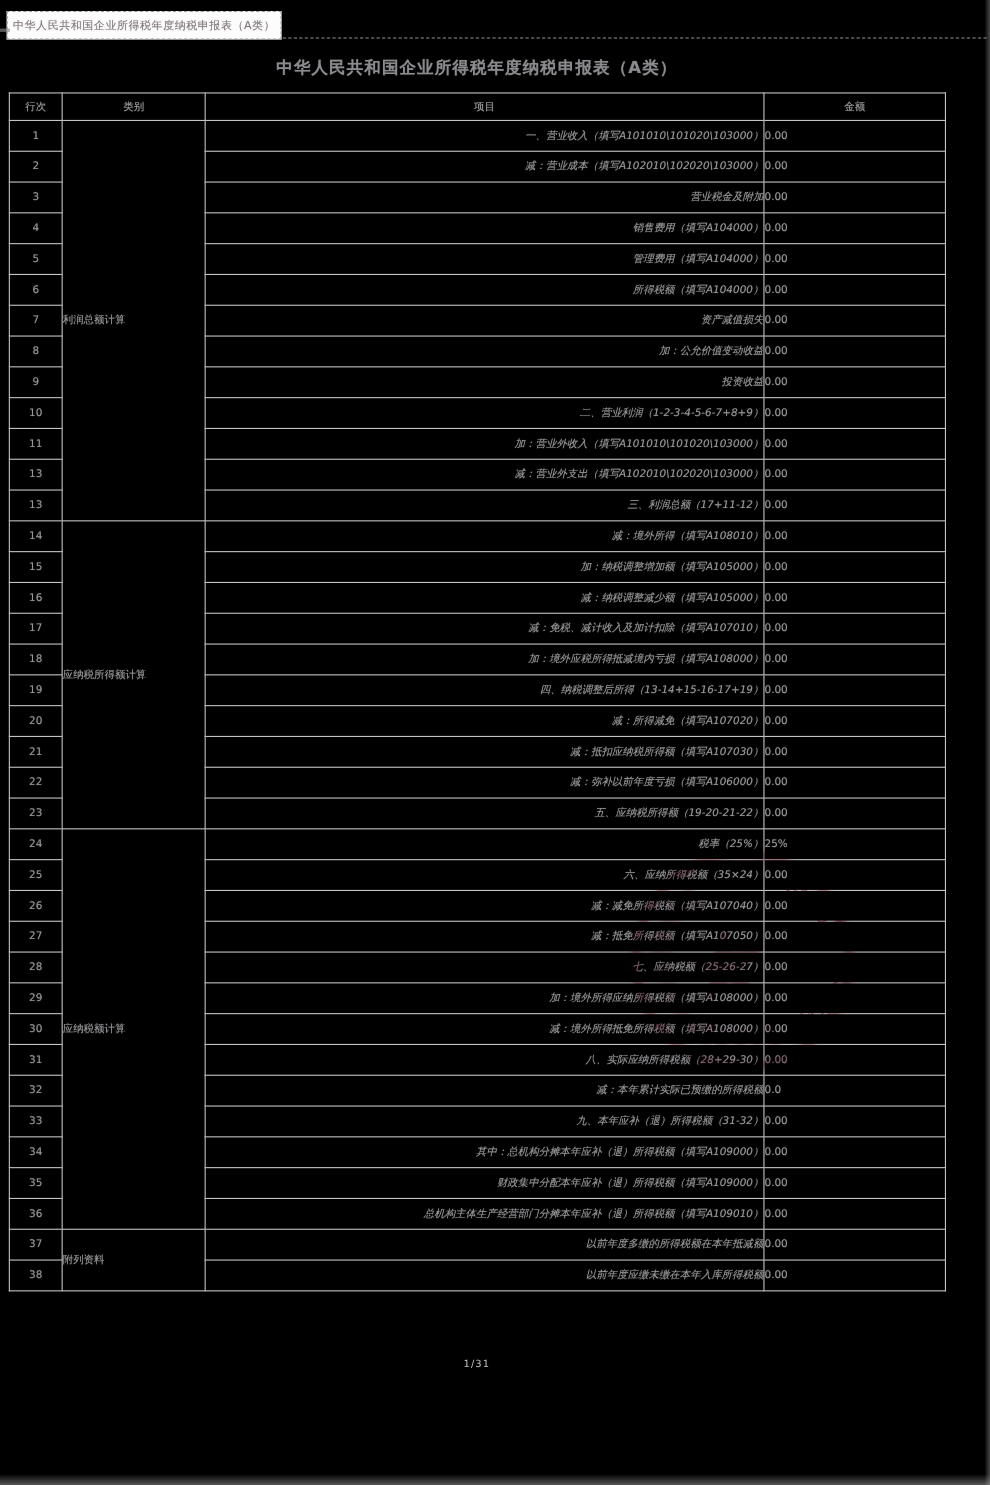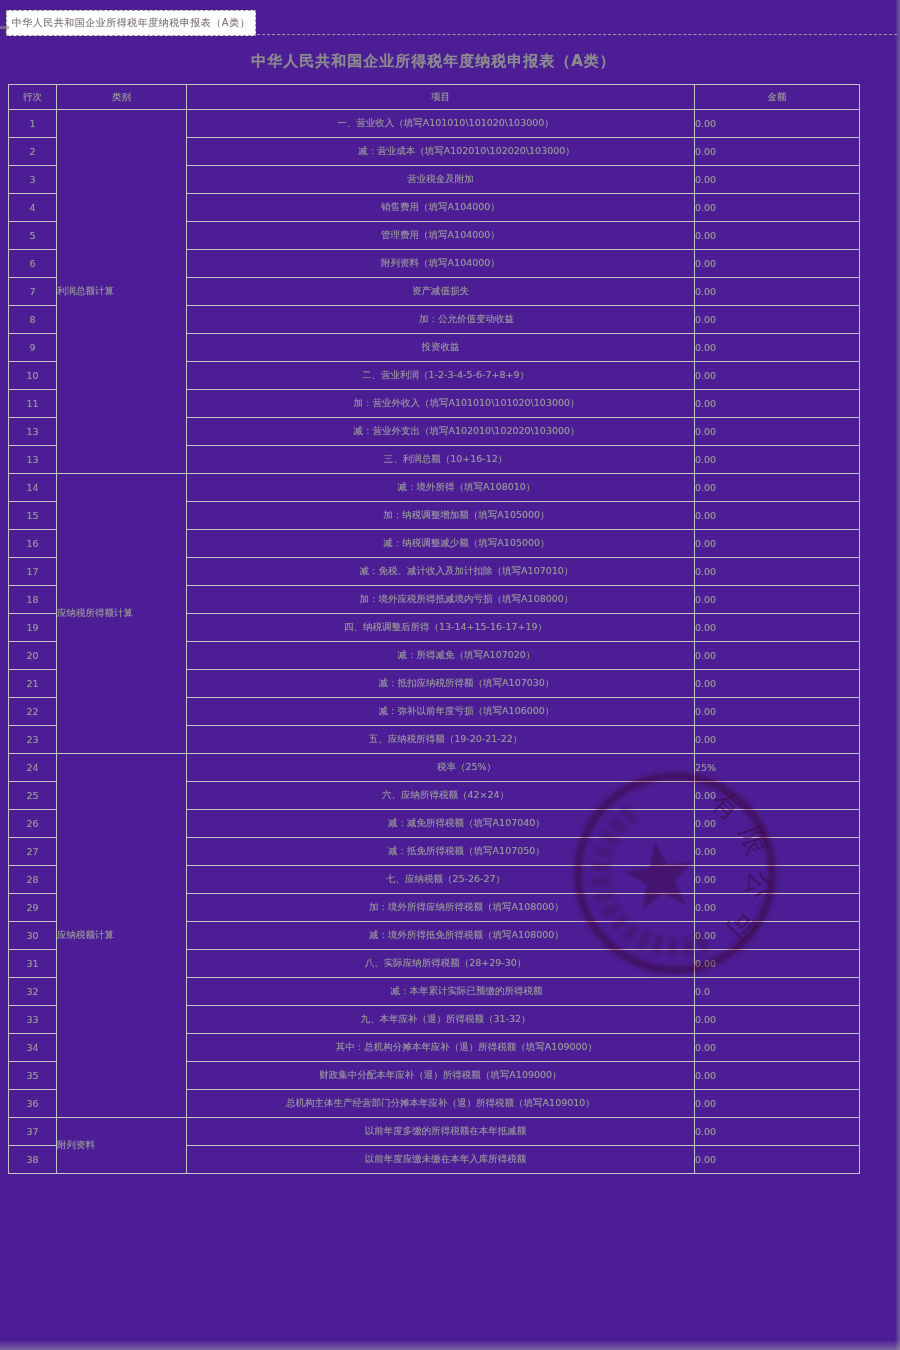--- a/index.html
+++ b/index.html
@@ -1,21 +1,21 @@
 <!DOCTYPE html>
 <html><head>
 <meta charset="utf-8">
 <style>
   html,body { margin:0; padding:0; }
   body {
     width:900px; height:1350px; position:relative; overflow:hidden;
     background:#fbfbfb;
     font-family:"DejaVu Sans", sans-serif;
   }
-  .page { position:absolute; inset:0; background:#4c1d95; }
+  .page { position:absolute; inset:0; background:#000000; }
 
   
   .tab {
     position:absolute; left:6px; top:10px; width:250px; height:26px;
     border:1px dashed #9a9a9a; box-sizing:border-box;
     display:flex; align-items:center; justify-content:center;
     background:#fcfcfc; white-space:nowrap; overflow:hidden;
   }
   .tab span {
     font-size:10px; color:#80787a; letter-spacing:.5px;
@@ -46,21 +46,21 @@
   table.main col.w-amt  { width:165px; }
   table.main th, table.main td {
     border:1px solid #c4c4c6; box-sizing:border-box;
     font-weight:normal; overflow:hidden; white-space:nowrap;
     text-shadow:0 0 1px rgba(170,170,170,.5);
   }
   table.main th { height:25px; font-size:9.5px; color:#9b9b9d; text-align:center; }
   table.main td { height:28px; font-size:9.5px; color:#96969a; padding:0; }
   td.c-no  { text-align:center; font-size:9px; }
   td.c-cat { color:#9b9b9d; }
-  td.c-item { text-align:center; }
+  td.c-item { text-align:right;font-style:italic; }
   td.c-item.indent0 { padding-left:10px; }
   td.c-item.indent1 { padding-left:52px; }
   td.c-item.indent2 { }
   td.c-amt { text-align:left; padding-right:14px; font-size:9px; color:#8f8f93; }
 
   
   .footer {
     position:absolute; left:8px; top:1236px; width:851px;
     text-align:center; font-size:9px; color:#c2c2c4; letter-spacing:1px;
   }
@@ -136,21 +136,21 @@
           <td class="c-item indent2">销售费用（填写A104000）</td>
           <td class="c-amt">0.00</td>
         </tr>
         <tr>
           <td class="c-no">5</td>
           <td class="c-item indent2">管理费用（填写A104000）</td>
           <td class="c-amt">0.00</td>
         </tr>
         <tr>
           <td class="c-no">6</td>
-          <td class="c-item indent2">附列资料（填写A104000）</td>
+          <td class="c-item indent2">所得税额（填写A104000）</td>
           <td class="c-amt">0.00</td>
         </tr>
         <tr>
           <td class="c-no">7</td>
           <td class="c-item indent2">资产减值损失</td>
           <td class="c-amt">0.00</td>
         </tr>
         <tr>
           <td class="c-no">8</td>
           <td class="c-item indent1">加：公允价值变动收益</td>
@@ -171,21 +171,21 @@
           <td class="c-item indent1">加：营业外收入（填写A101010\101020\103000）</td>
           <td class="c-amt">0.00</td>
         </tr>
         <tr>
           <td class="c-no">13</td>
           <td class="c-item indent1">减：营业外支出（填写A102010\102020\103000）</td>
           <td class="c-amt">0.00</td>
         </tr>
         <tr>
           <td class="c-no">13</td>
-          <td class="c-item indent0">三、利润总额（10+16-12）</td>
+          <td class="c-item indent0">三、利润总额（17+11-12）</td>
           <td class="c-amt">0.00</td>
         </tr>
         <tr>
           <td class="c-no">14</td>
           <td class="c-cat" rowspan="10">应纳税所得额计算</td>
           <td class="c-item indent1">减：境外所得（填写A108010）</td>
           <td class="c-amt">0.00</td>
         </tr>
         <tr>
           <td class="c-no">15</td>
@@ -233,21 +233,21 @@
           <td class="c-amt">0.00</td>
         </tr>
         <tr>
           <td class="c-no">24</td>
           <td class="c-cat" rowspan="13">应纳税额计算</td>
           <td class="c-item indent1">税率（25%）</td>
           <td class="c-amt">25%</td>
         </tr>
         <tr>
           <td class="c-no">25</td>
-          <td class="c-item indent0">六、应纳所得税额（42×24）</td>
+          <td class="c-item indent0">六、应纳所得税额（35×24）</td>
           <td class="c-amt">0.00</td>
         </tr>
         <tr>
           <td class="c-no">26</td>
           <td class="c-item indent1">减：减免所得税额（填写A107040）</td>
           <td class="c-amt">0.00</td>
         </tr>
         <tr>
           <td class="c-no">27</td>
           <td class="c-item indent1">减：抵免所得税额（填写A107050）</td>
@@ -305,20 +305,21 @@
           <td class="c-amt">0.00</td>
         </tr>
         <tr>
           <td class="c-no">38</td>
           <td class="c-item indent0">以前年度应缴未缴在本年入库所得税额</td>
           <td class="c-amt">0.00</td>
         </tr>
       </tbody>
   </table>
 
+  <div class="footer">1/31</div>
 
   <svg class="stamp" viewBox="0 0 212 212">
     <defs>
       <filter id="b1" x="-20%" y="-20%" width="140%" height="140%">
           <feGaussianBlur stdDeviation="1.2"></feGaussianBlur>
         </filter>
       <filter id="b2" x="-30%" y="-30%" width="160%" height="160%">
           <feGaussianBlur stdDeviation="2.6"></feGaussianBlur>
         </filter>
       <filter id="b3" x="-20%" y="-20%" width="140%" height="140%">

